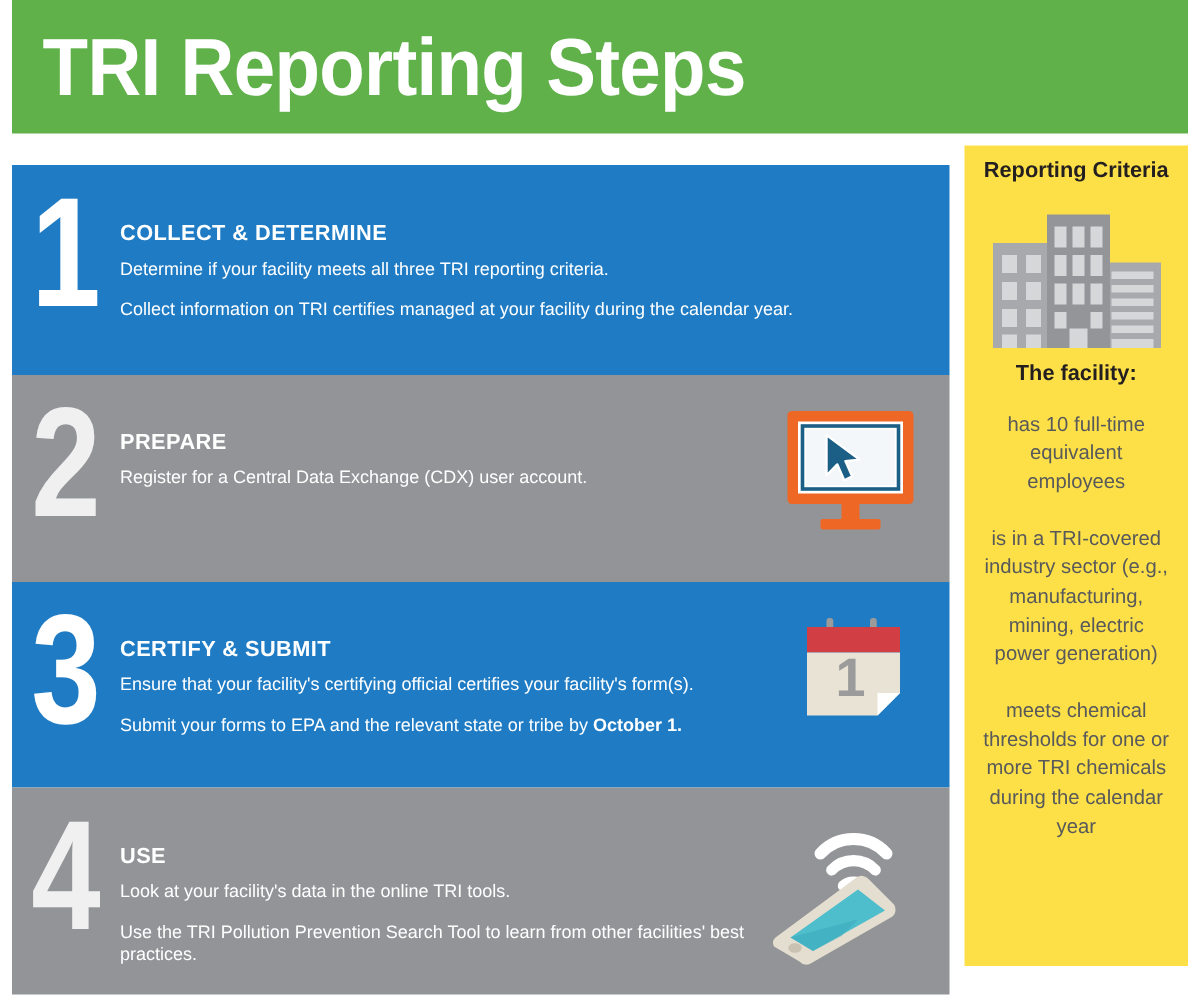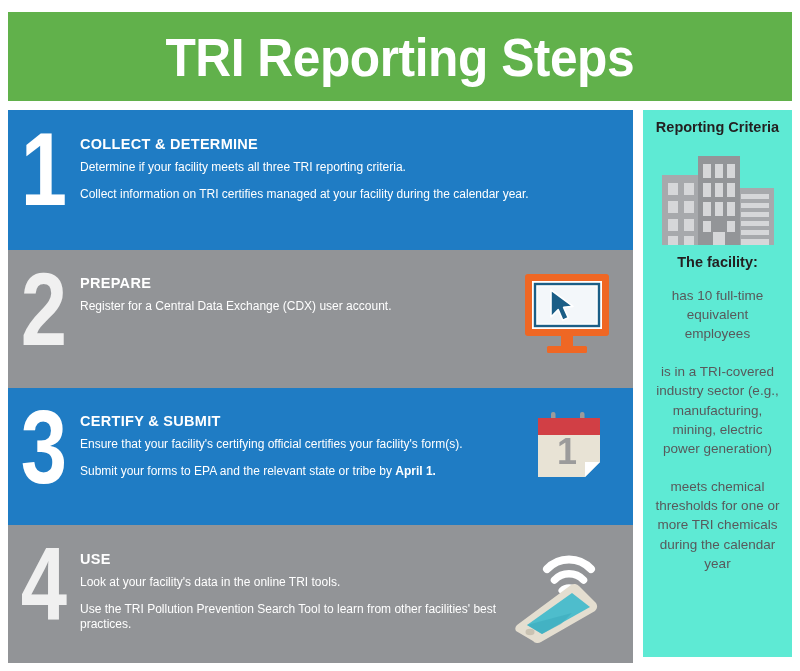--- a/index.html
+++ b/index.html
@@ -18,27 +18,27 @@
     position: relative;
     width: 800px;
     height: 671px;
     background: #ffffff;
   }
 
   
   .header-band {
     position: absolute;
     left: 8px;
-    top: 12px;
+    top: 0;
     width: 784px;
     height: 89px;
     background: #61b14b;
     display: flex;
     align-items: center;
-    justify-content: center;
+    justify-content: flex-start;
   }
   .header-title {
     color: #ffffff;
     font-family: "Liberation Sans Narrow", "Liberation Sans", sans-serif;
     font-size: 54px;
     font-weight: bold;
     letter-spacing: -0.5px;
     transform: scaleX(0.92);
     white-space: nowrap;
     line-height: 1;
@@ -79,20 +79,21 @@
     padding-top: 10px;
     user-select: none;
   }
   .step.gray .step-number { color: #f0f0f0; }
 
   .step-body {
     flex: 1 1 auto;
     padding-top: 26px;
     padding-right: 8px;
     min-width: 0;
+    margin-top: 12px;
   }
   .step-1 .step-body { padding-top: 27px; }
   .step-2 .step-body { }
   .step-3 .step-body { }
   .step-4 .step-body { padding-top: 27px; }
 
   .step-heading {
     color: #ffffff;
     font-size: 14.5px;
     font-weight: bold;
@@ -116,24 +117,24 @@
     pointer-events: none;
   }
   .icon-monitor  { right: 22px; top: 22px;  width: 88px; height: 82px; }
   .icon-calendar { right: 28px; top: 22px;  width: 72px; height: 70px; }
   .icon-phone    { right: 18px; top: 16px;  width: 118px; height: 104px; }
 
   
   .sidebar {
     position: absolute;
     left: 643px;
-    top: 110px;
+    top: 97px;
     width: 149px;
     height: 547px;
-    background: #5eead4;
+    background: #fde047;
     box-sizing: border-box;
     padding: 9px 8px 10px 8px;
     text-align: center;
   }
   .sidebar-title {
     color: #231f20;
     font-size: 14.5px;
     font-weight: bold;
     line-height: 1.2;
     margin: 0 0 6px 0;
@@ -198,21 +199,21 @@
         <rect x="24" y="74" width="40" height="7" rx="1.5" fill="#ef6724"></rect>
         <path d="M28 18 L28 45 L35.2 37.6 L39.8 48.2 L45.2 45.6 L40.6 35.4 L50 34.4 Z" fill="#1b5e86" stroke="#ffffff" stroke-width="1.6" stroke-linejoin="round"></path>
       </svg>
     </div>
 
     <div class="step blue step-3">
       <div class="step-number">3</div>
       <div class="step-body">
         <div class="step-heading">CERTIFY &amp; SUBMIT</div>
         <div class="step-line">Ensure that your facility's certifying official certifies your facility's form(s).</div>
-        <div class="step-line"><span>Submit your forms to EPA and the relevant state or tribe by </span><b>April 1.</b></div>
+        <div class="step-line"><span>Submit your forms to EPA and the relevant state or tribe by </span><b>October 1.</b></div>
       </div>
 
       <svg class="step-icon icon-calendar" viewBox="0 0 72 70">
         <rect x="18" y="2" width="4.5" height="14" rx="2" fill="#9b9b9b"></rect>
         <rect x="47" y="2" width="4.5" height="14" rx="2" fill="#9b9b9b"></rect>
         <rect x="5" y="8" width="62" height="17" fill="#d13f45"></rect>
         <path d="M5 25 H67 V52 L52 67 H5 Z" fill="#e8e3d5"></path>
         <path d="M67 52 L52 67 L52 52 Z" fill="#ffffff"></path>
         <text x="34" y="54" font-family="Liberation Sans, sans-serif" font-size="36" font-weight="bold" fill="#9b9b9b" text-anchor="middle">1</text>
       </svg>

